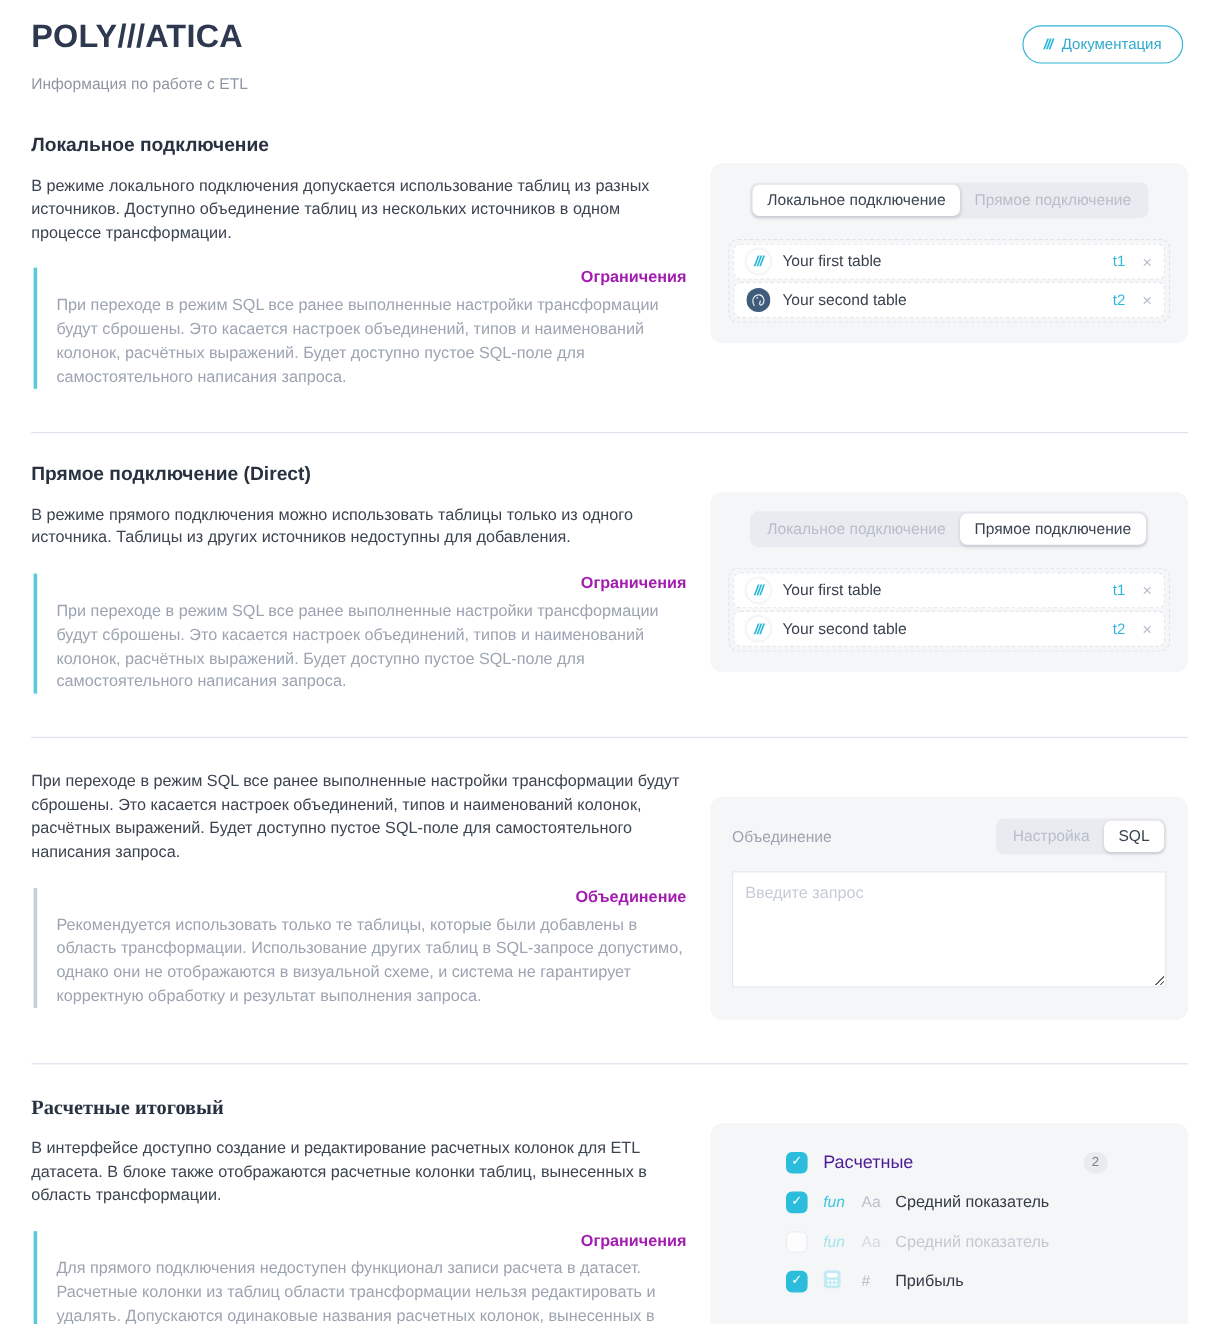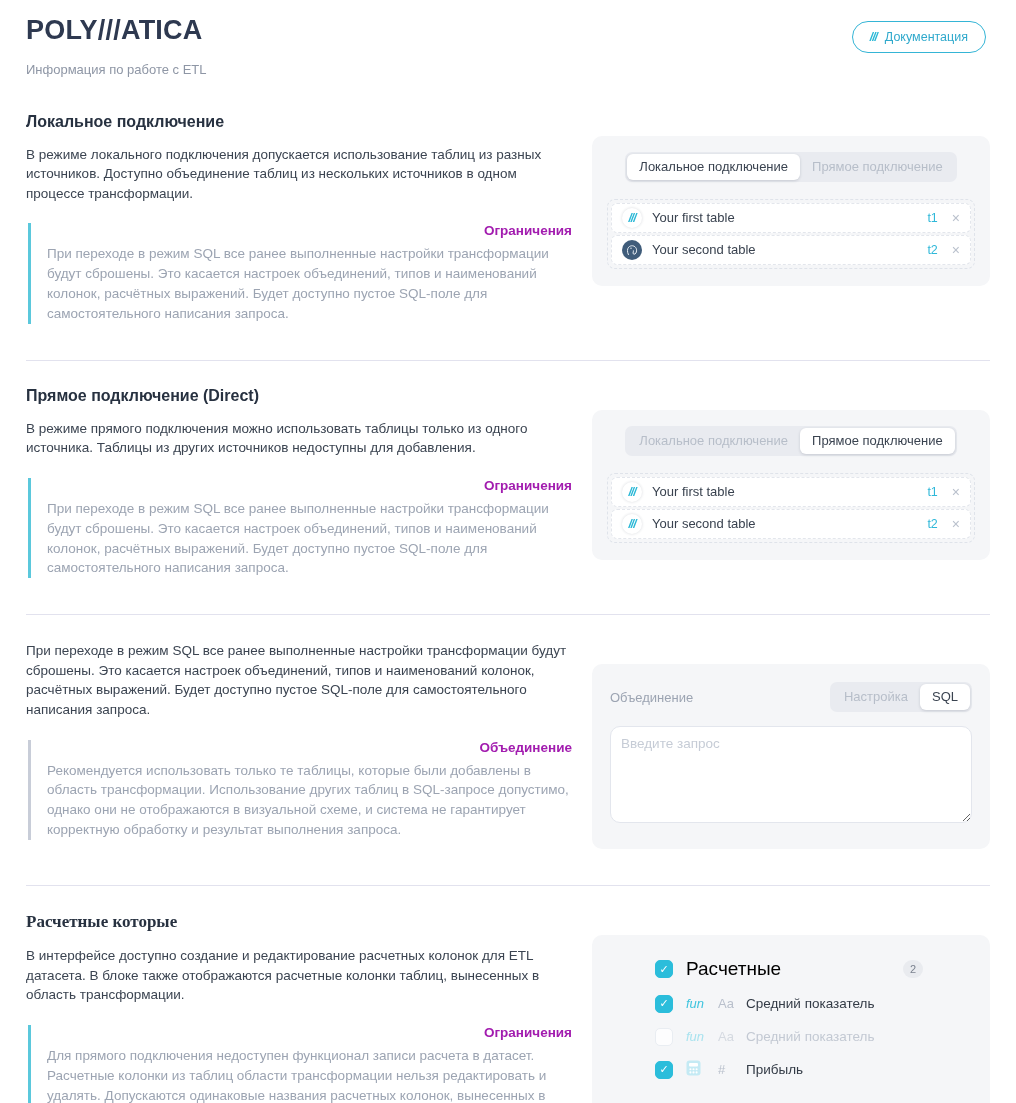--- a/index.html
+++ b/index.html
@@ -82,39 +82,39 @@
   .talias { font-size: 12.5px; color: #2FB8D9; margin-right: 4px; }
   .tclose { font-size: 14px; color: #B9C0CC; cursor: pointer; line-height: 1; }
 
   
   .sql-card { padding: 18px 18px 22px; }
   .sql-head { display: flex; justify-content: space-between; align-items: center; margin-bottom: 14px; }
   .block-label, .field-label { font-size: 13px; color: #9CA4B2; }
   .field-label { margin-bottom: 6px; }
   .sql-input {
     width: 100%; height: 97px; background: #fff;
-    border: 1px solid #E3E6ED; border-radius: 10px;
+    border: 1px solid #E3E6ED; border-radius: 0;
     padding: 9px 10px; font-size: 13.5px; color: #8b5cf6;
     font-family: inherit; resize: both; outline: none;
   }
   .sql-input::placeholder { color: #C6CCD6; }
 
   
   .calc-card { padding: 23px 24px 34px 63px; }
   .crow { display: flex; align-items: center; margin-bottom: 14px; min-height: 19px; }
   .crow:last-child { margin-bottom: 0; }
   .crow.group { width: 268px; }
   .cb {
     width: 18px; height: 18px; flex: 0 0 18px; border-radius: 5px;
     background: #FDFDFE; border: 1px solid #E9EDF2; cursor: pointer;
     display: inline-flex; align-items: center; justify-content: center;
   }
   .cb.checked { background: #2BBDDB; border-color: #2BBDDB; }
   .cb i { font-style: normal; color: #fff; font-size: 11px; font-weight: bold; line-height: 1; }
-  .group-label { font-size: 19px; color: #000000; margin-left: 13px; }
+  .group-label { font-size: 15px; color: #4c1d95; margin-left: 13px; }
   .badge {
     margin-left: auto; background: #E9EBEF; color: #7B828F;
     font-size: 11px; padding: 2px 7px; border-radius: 9px; line-height: 1.3;
   }
   .ctype { width: 28px; margin-left: 13px; font-size: 13px; flex: 0 0 28px; }
   .ctype.fun { color: #3FC4DE; font-style: italic; }
   .cfmt { width: 22px; margin-left: 4px; font-size: 13px; color: #B9C0CC; flex: 0 0 22px; }
   .cname { margin-left: 6px; font-size: 13.5px; color: #333B46; }
   .crow.disabled .ctype.fun { color: #A9E3EF; }
   .crow.disabled .cfmt { color: #D5DAE1; }
@@ -235,21 +235,21 @@
             <div class="toggle-opt active">SQL</div>
           </div>
         </div>
         <textarea class="sql-input" placeholder="Введите запрос" style=""></textarea>
       </div>
     </div>
   </section>
 
   <section class="sec">
     <div class="left">
-      <h2 class="sec-title serif">Расчетные которые</h2>
+      <h2 class="sec-title serif">Расчетные итоговый</h2>
       <p class="sec-body">В интерфейсе доступно создание и редактирование расчетных колонок для ETL датасета. В блоке также отображаются расчетные колонки таблиц, вынесенных в область трансформации.</p>
       <div class="callout">
         <h3>Ограничения</h3>
         <p>Для прямого подключения недоступен функционал записи расчета в датасет. Расчетные колонки из таблиц области трансформации нельзя редактировать и удалять. Допускаются одинаковые названия расчетных колонок, вынесенных в трансформацию и созданных в интерфейсе ETL через +. Незаписанные расчетные колонки таблиц трансформации не попадут в итоговый набор данных при создании ETL датасета.</p>
       </div>
     </div>
     <div class="right">
       <div class="card calc-card">
         <div class="crow group">
           <span class="cb checked">

